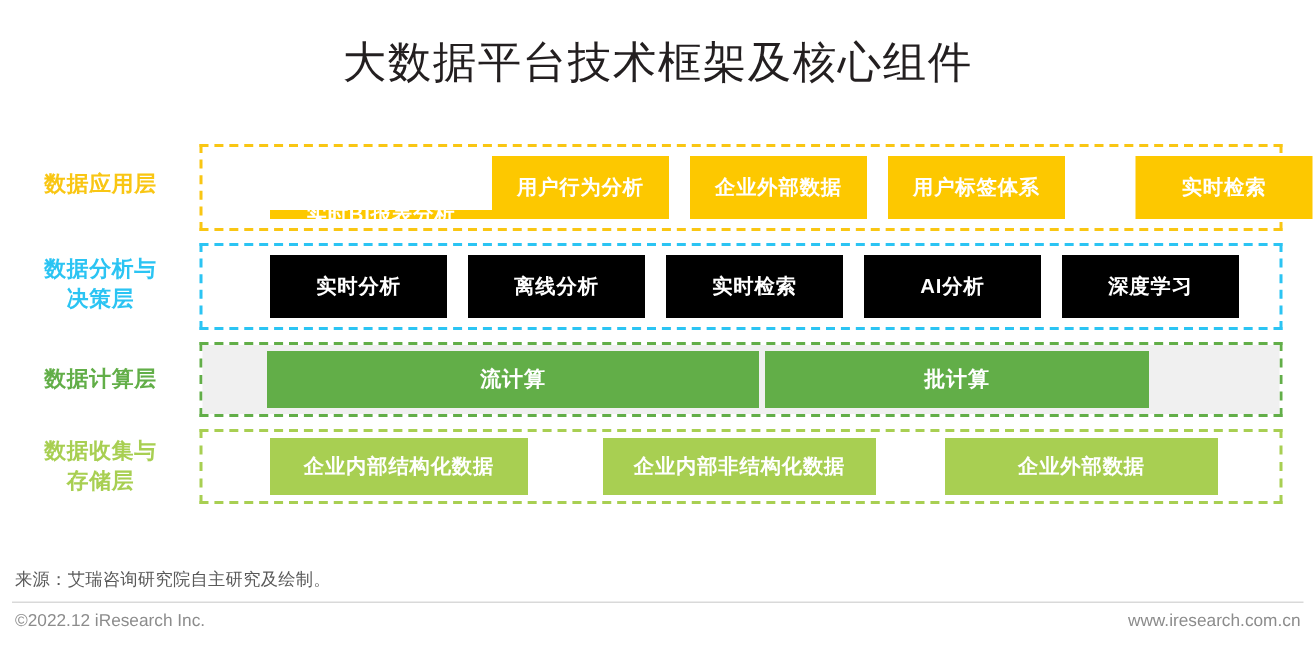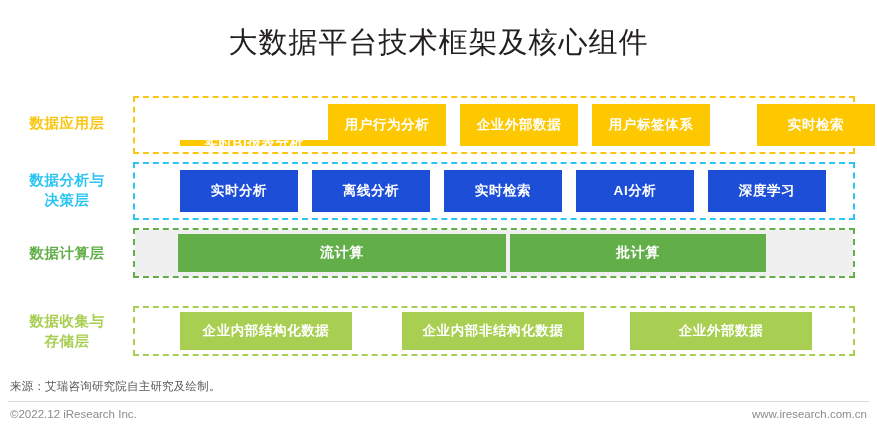--- a/index.html
+++ b/index.html
@@ -92,31 +92,31 @@
   
   #row-application { top: 0px; height: 58px; }
   #row-application .layer-label { top: 17px; color: #f9c613; }
   #row-application .layer-band { top: 0; height: 58px; border-color: #f9c613; }
   #row-application .chip { background: #fdc800; }
 
   
   #row-analysis { top: 66px; height: 58px; }
   #row-analysis .layer-label { top: 8px; color: #2bc4f3; }
   #row-analysis .layer-band { top: 0; height: 58px; border-color: #2bc4f3; }
-  #row-analysis .chip { background: #1d4ed8; }
+  #row-analysis .chip { background: #000000; }
 
   
   #row-computation { top: 132px; height: 50px; }
   #row-computation .layer-label { top: 15px; color: #62ae48; }
   #row-computation .layer-band { top: 0; height: 50px; border-color: #62ae48; }
   #row-computation .band-inner { background: #f0f0f0; }
   #row-computation .chip { background: #62ae48; top: 4px; bottom: 4px; font-size: 14px; }
 
   
-  #row-storage { top: 190px; height: 50px; margin-top: 20px; }
+  #row-storage { top: 190px; height: 50px; }
   #row-storage .layer-label { top: 5px; color: #a8cf52; }
   #row-storage .layer-band { top: 0; height: 50px; border-color: #a8cf52; }
   #row-storage .chip { background: #a8cf52; top: 4px; bottom: 4px; }
 
   
   #source-note {
     position: absolute;
     left: 10px;
     top: 379px;
     font-size: 11.5px;

